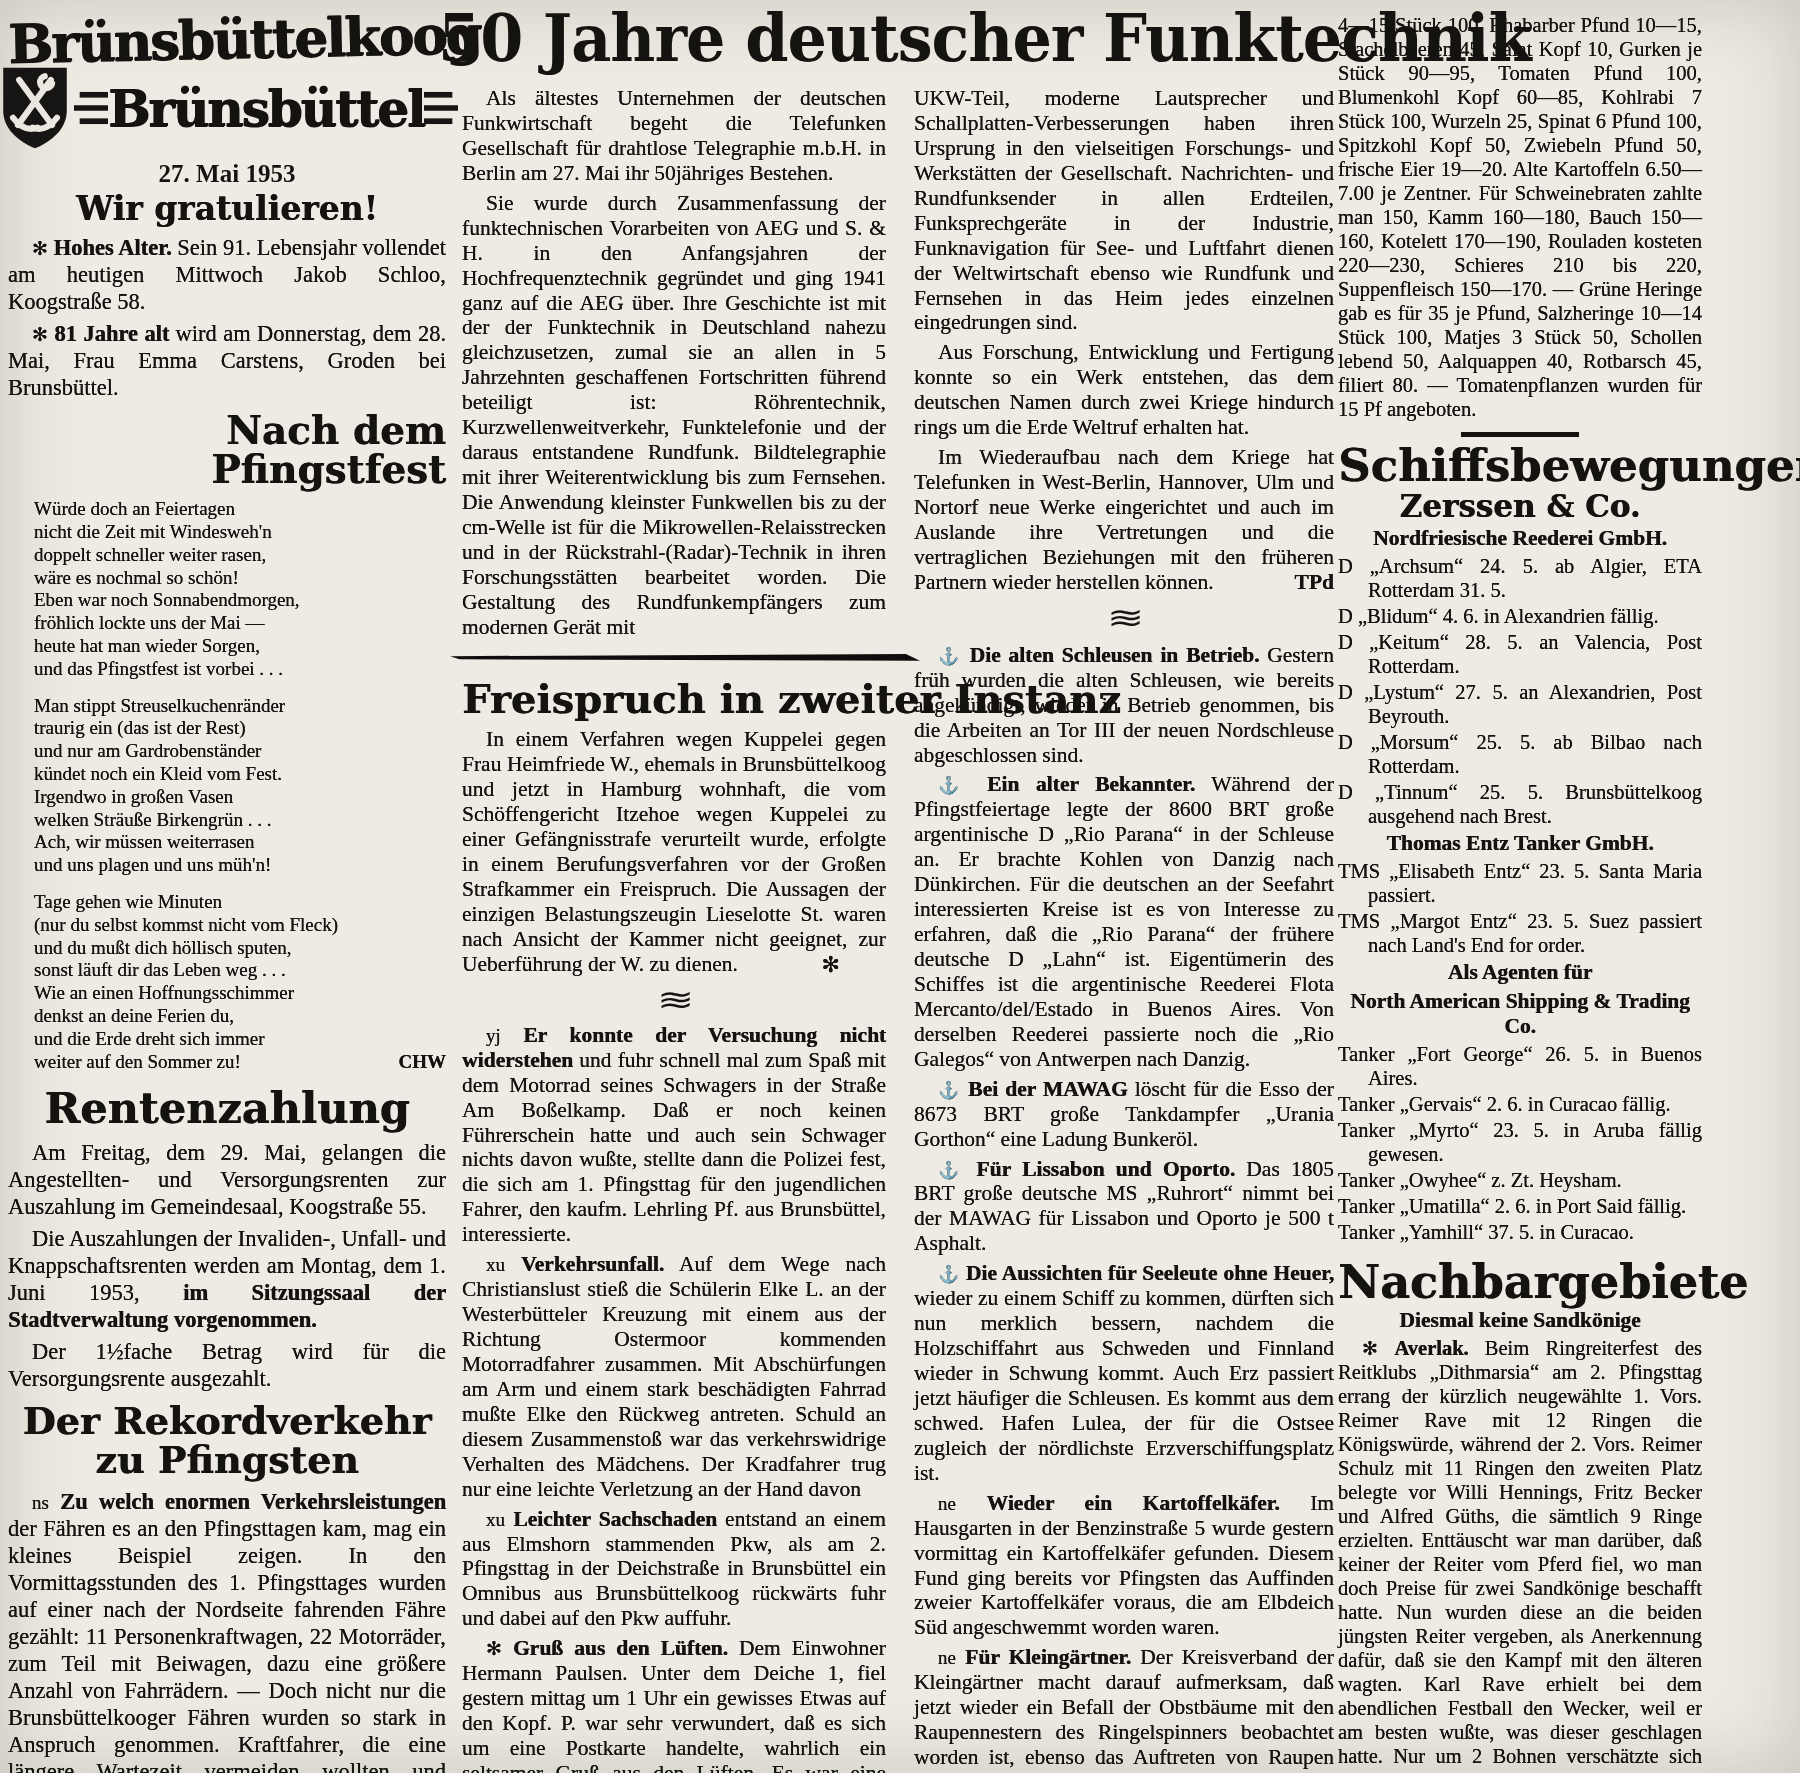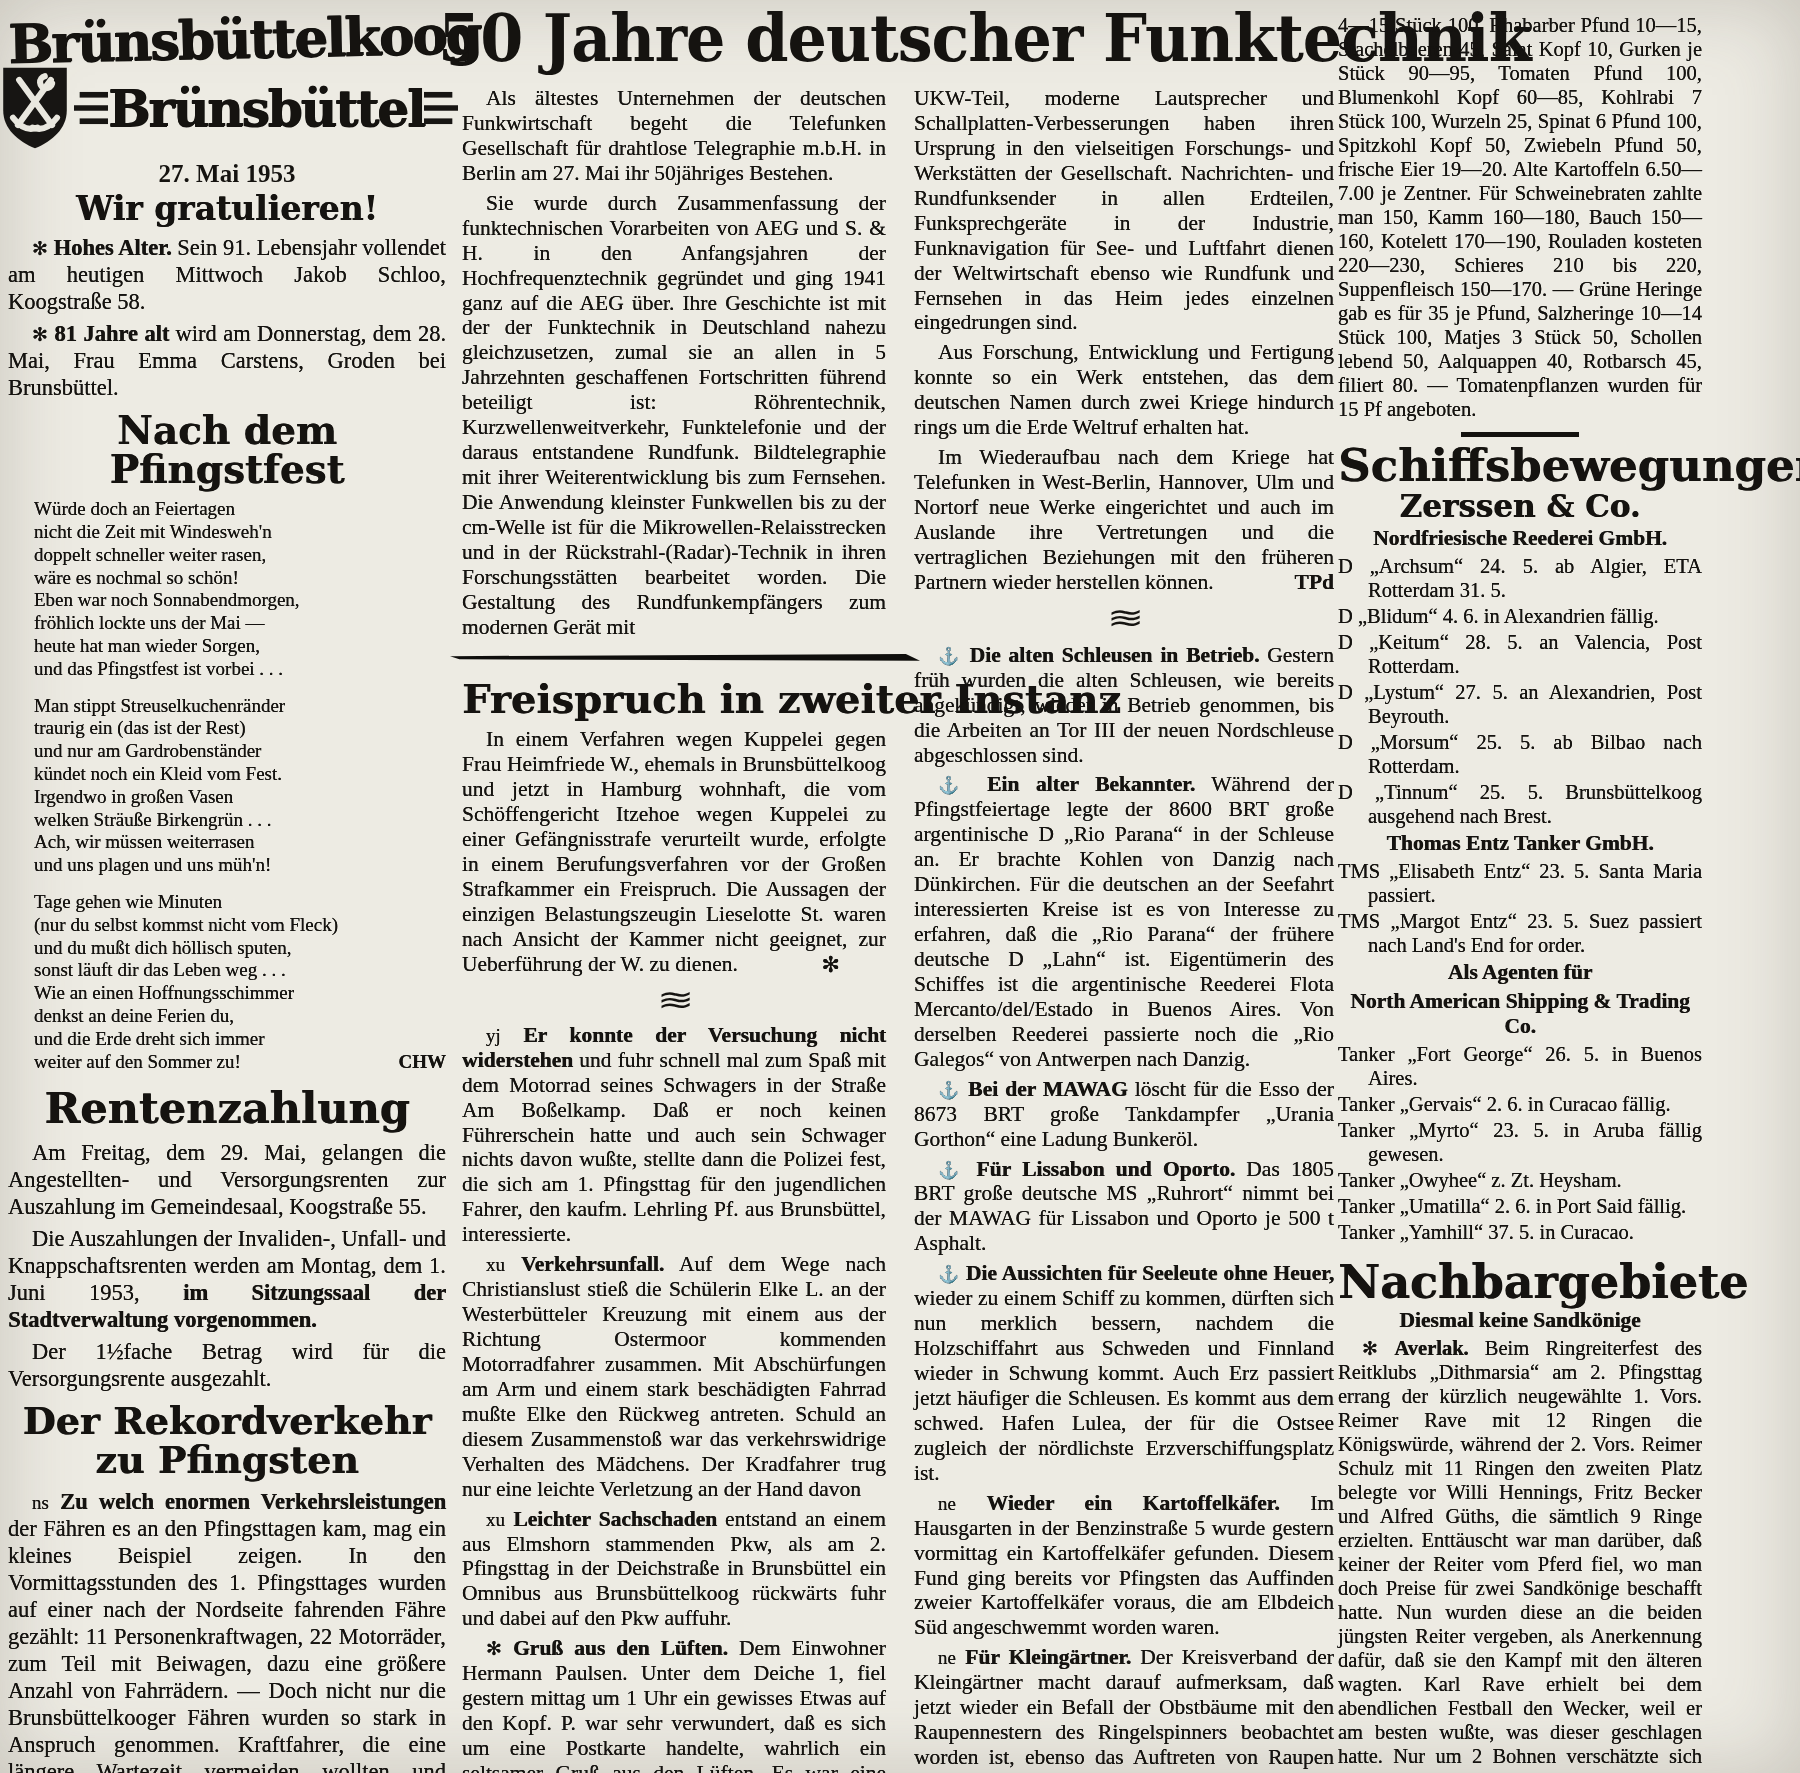--- a/index.html
+++ b/index.html
@@ -34,21 +34,21 @@
   .shield{width:78px;height:88px;flex:0 0 auto;}
   .flourish{width:34px;height:40px;flex:0 0 auto;}
   .mast2{font-size:50px;font-weight:900;letter-spacing:-2px;white-space:nowrap;
     font-family:"DejaVu Serif",serif;text-shadow:1px 0 currentColor,0 1px currentColor;}
   .date{text-align:center;font-weight:bold;font-size:25px;margin:8px 0 4px;}
 
   .h1,.h2,.h3{text-align:center;font-weight:bold;text-indent:0;margin:10px 0 8px;
     font-family:"DejaVu Serif","Liberation Serif",serif;line-height:1.02;
     text-shadow:.6px 0 currentColor;}
   .h-gratulieren{font-size:33px;margin-top:2px;}
-  .h-pfingstfest{font-size:39px;}
+  .h-pfingstfest{font-size:39px;text-align:right;}
   .h-renten{font-size:43px;}
   .h-rekord{font-size:38px;white-space:pre-line;}
   .h-freispruch{font-size:40px;white-space:nowrap;}
   .h-schiffs{font-size:45px;margin:6px 0 0;}
   .h-zerssen{font-size:31px;font-weight:bold;margin:2px 0 4px;}
   .h-nachbar{font-size:46px;margin:14px 0 2px;}
   .sub-b{text-align:center;font-weight:bold;font-size:21.5px;text-indent:0;margin:2px 0 4px;
     text-shadow:.5px 0 currentColor;}
 
   .poem{font-size:19px;line-height:1.2;white-space:pre-line;text-align:left;

